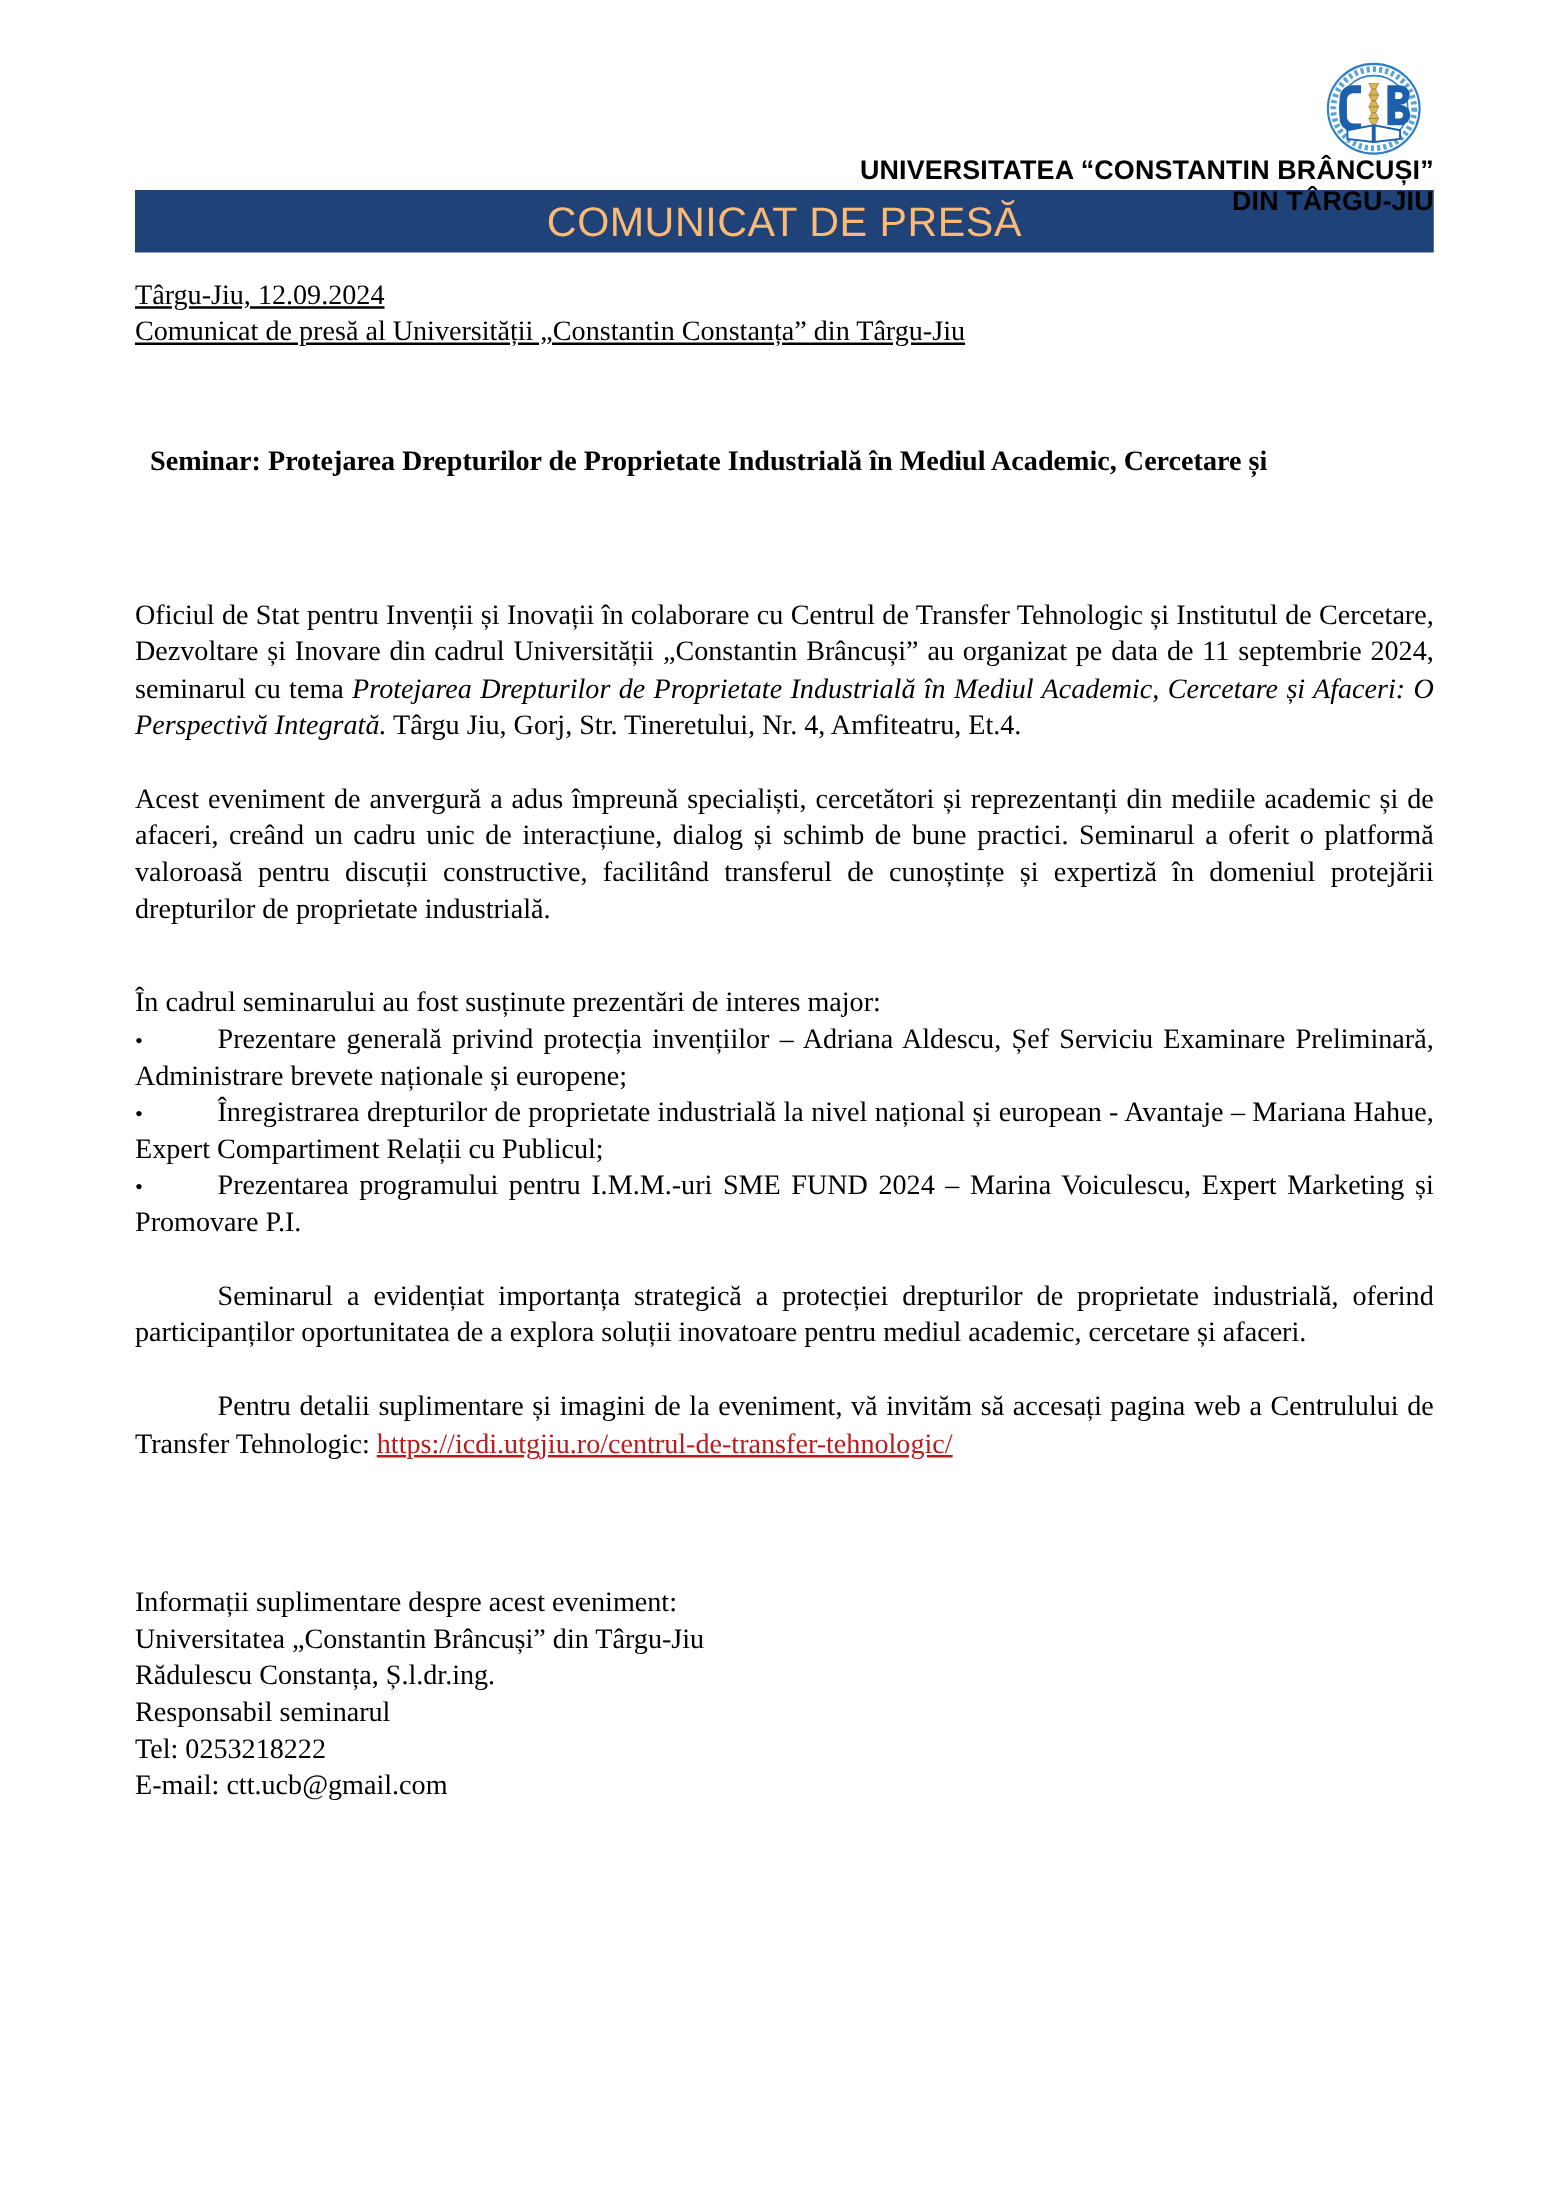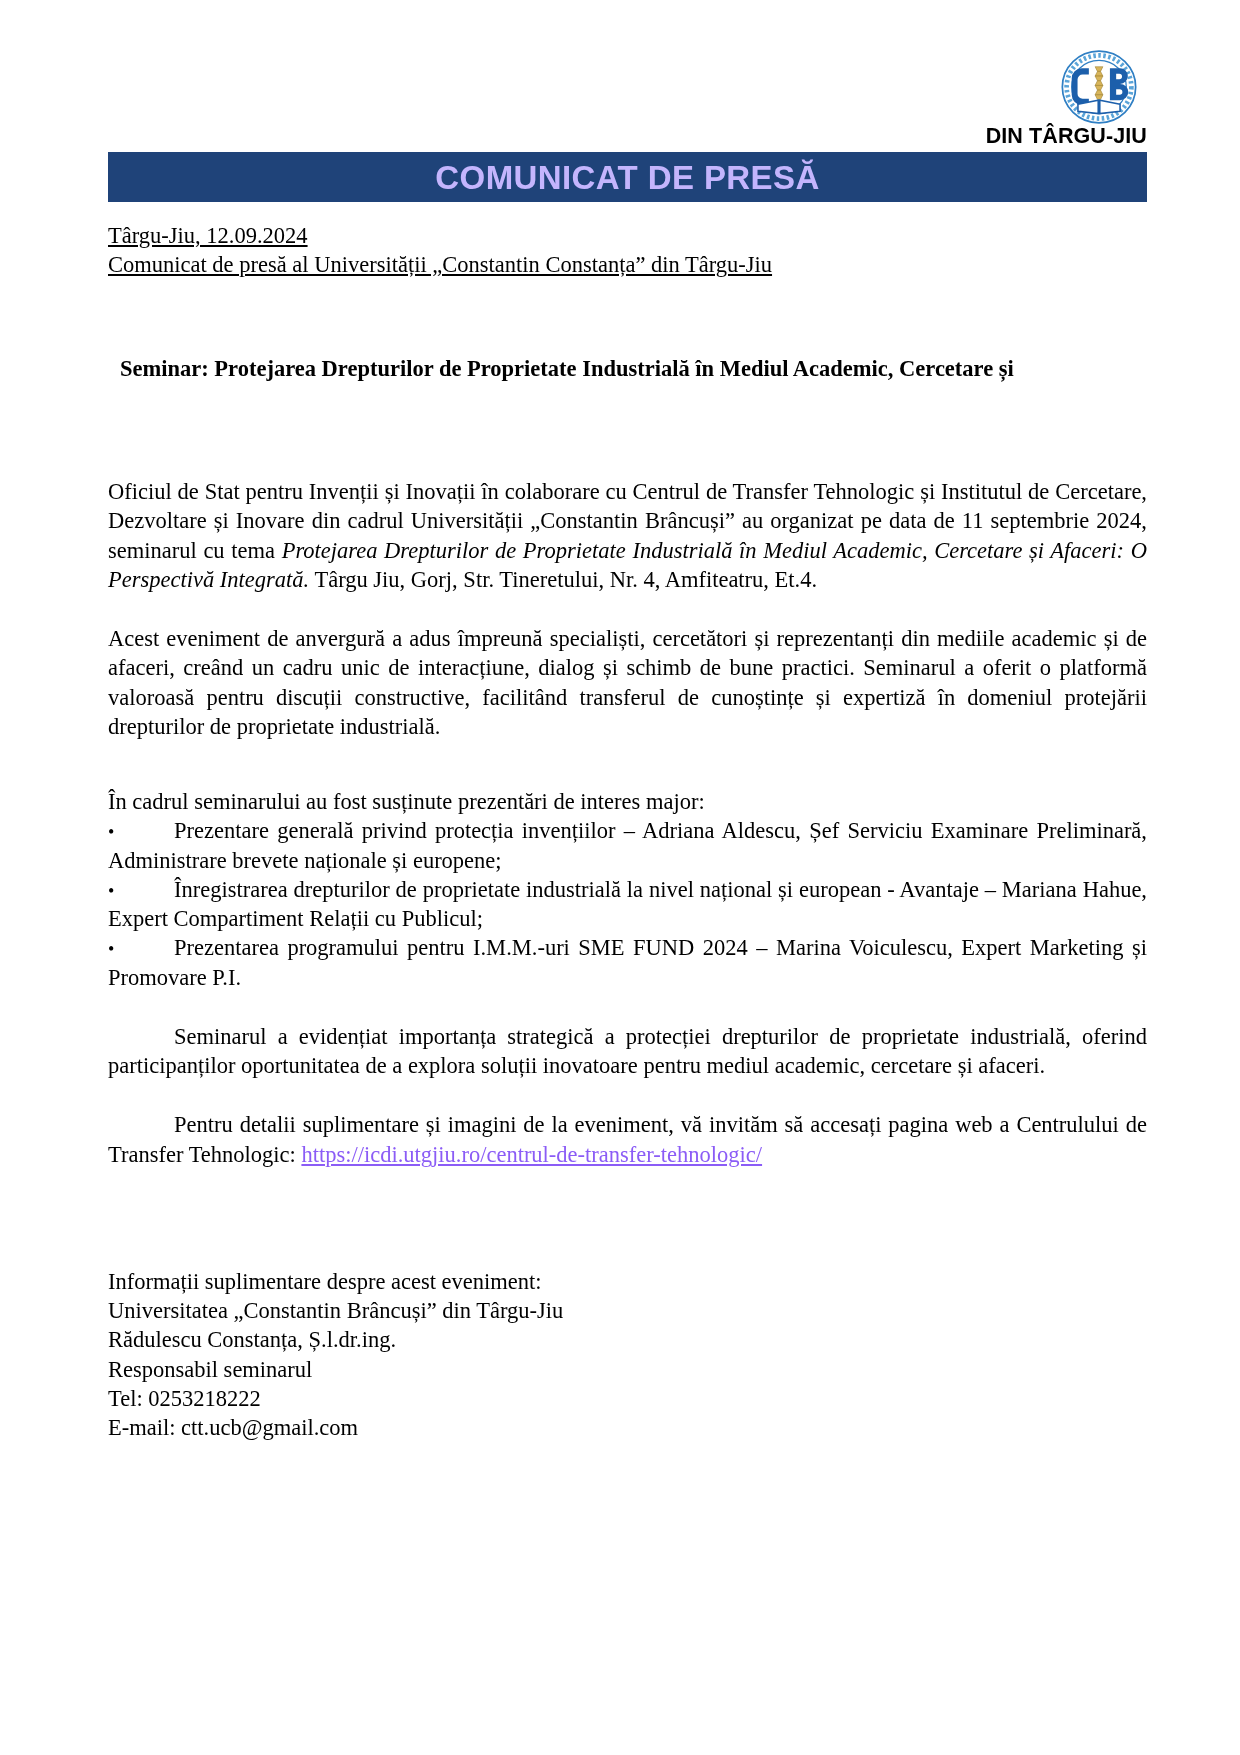--- a/index.html
+++ b/index.html
@@ -60,23 +60,23 @@
   .banner {
     margin: 22px 93px 0 108px;
     background: #1f4379;
     height: 50px;
     display: flex;
     align-items: center;
     justify-content: center;
   }
   .banner-text {
     font-family: "Liberation Sans", "DejaVu Sans", sans-serif;
-    font-weight: bold;
+    font-weight: normal;
     font-size: 33px;
-    color: #c4b5fd;
+    color: #fdba74;
     letter-spacing: 0.4px;
     line-height: 1;
   }
 
   
   .content {
     margin: 0 93px 0 108px;
     font-size: 22.5px;
     line-height: 1.30;
   }
@@ -116,21 +116,21 @@
     margin: 0;
   }
   .bullet-mark {
     display: inline-block;
     width: 66px;
     font-size: 18px;
     vertical-align: baseline;
   }
 
   a.link {
-    color: #8b5cf6;
+    color: #b91c1c;
     text-decoration: underline;
   }
 
   .contact-line { margin: 0; white-space: nowrap; }
 </style>
 </head>
 <body>
 
 <div class="page">
 
@@ -161,20 +161,21 @@
           <polygon points="55,60 65,60 62,66 58,66"></polygon>
         </g>
 
         <path d="M33 72 L59 67 L59 84 L33 81 Z" fill="#ffffff" stroke="#1c5fab" stroke-width="2"></path>
         <path d="M87 72 L61 67 L61 84 L87 81 Z" fill="#ffffff" stroke="#1c5fab" stroke-width="2"></path>
         <line x1="60" y1="67" x2="60" y2="84" stroke="#1c5fab" stroke-width="2"></line>
       </svg>
     </div>
 
     <div class="uni-title">
+      <span>UNIVERSITATEA “CONSTANTIN BRÂNCUȘI”</span>
       <span class="line2">DIN TÂRGU-JIU</span>
     </div>
   </div>
 
   <div class="banner">
     <span class="banner-text">COMUNICAT DE PRESĂ</span>
   </div>
 
   <div class="content">
 

